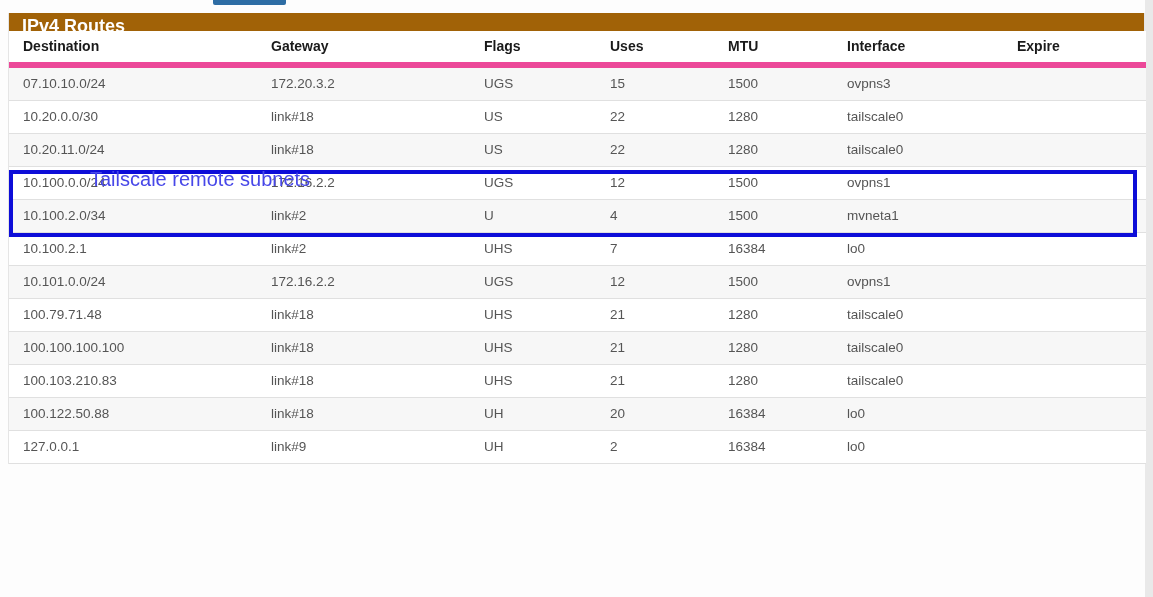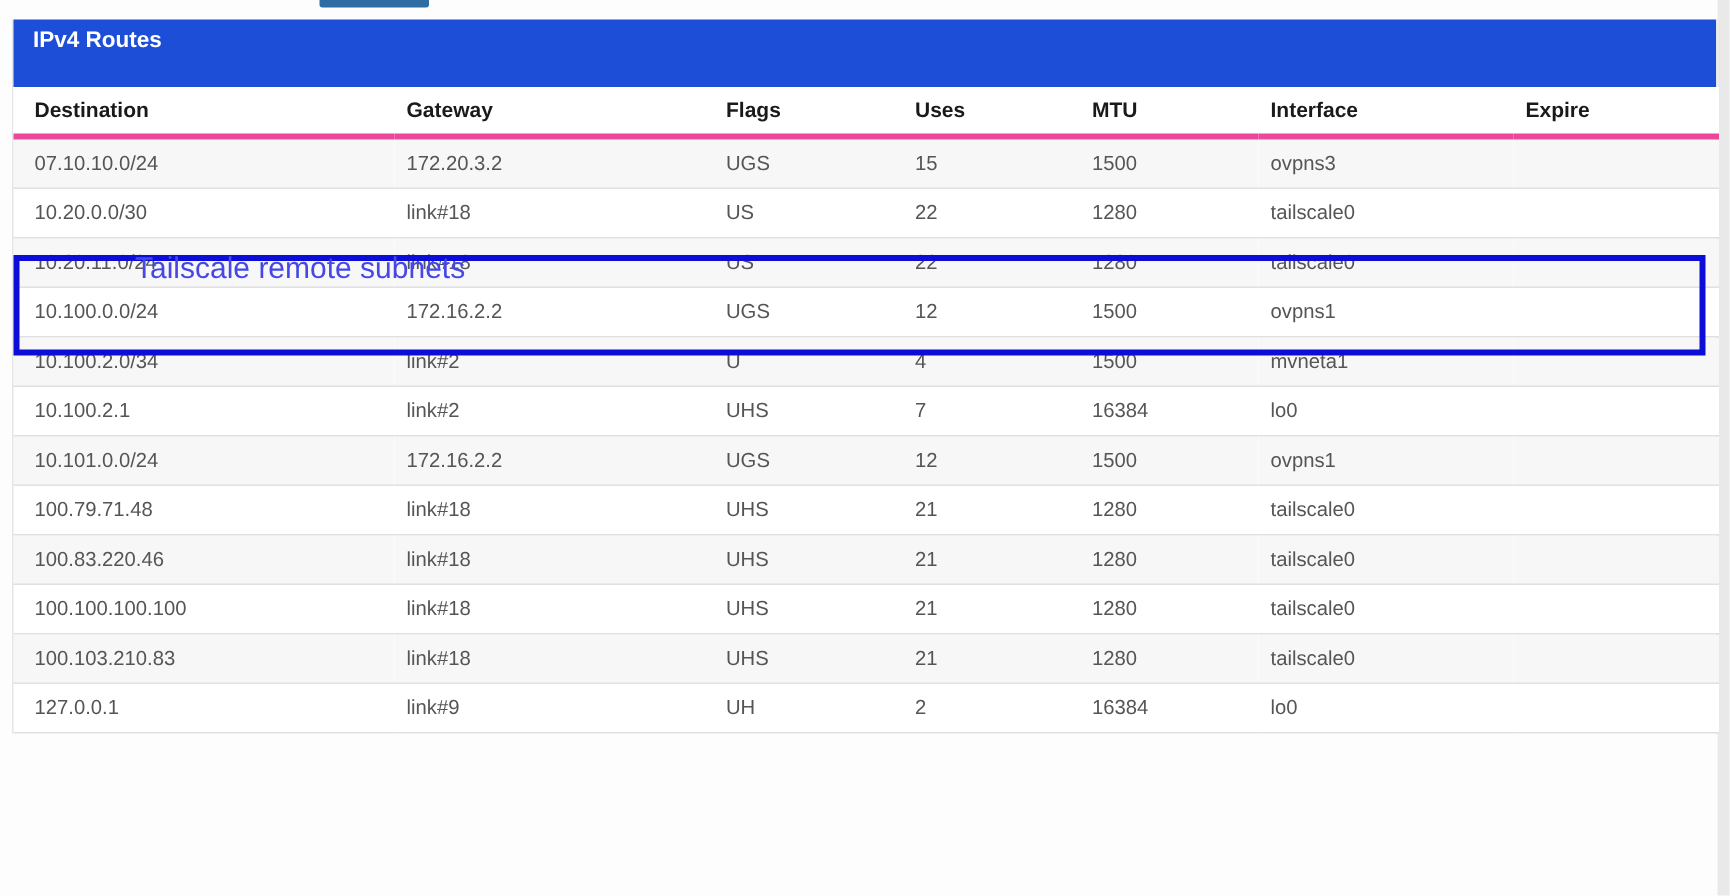--- a/index.html
+++ b/index.html
@@ -23,41 +23,41 @@
     border-radius: 0 0 2px 2px;
   }
   .panel {
     position: absolute; left: 8px; top: 13px;
     width: 1137px;
     background: #fff;
     border-left: 1px solid #e5e5e5;
     border-right: 1px solid #e5e5e5;
   }
   .panel-heading {
-    background: #1d4ed8;
+    background: #a16207;
     color: #fff;
-    height: 45px;
+    height: 18px;
     line-height: 27px;
     padding-left: 13px;
-    font-size: 15px;
+    font-size: 18px;
     font-weight: bold;
   }
   table.routes {
     width: 100%;
     border-collapse: collapse;
     table-layout: fixed;
   }
   table.routes th {
     text-align: left;
     font-size: 14px;
     font-weight: bold;
     color: #1a1a1a;
     padding: 8px 8px;
     line-height: 15px;
-    border-bottom: 4px solid #ec4899;
+    border-bottom: 6px solid #ec4899;
     background: #fff;
   }
   table.routes td {
     font-size: 13.5px;
     color: #555;
     padding: 8px 8px;
     line-height: 16px;
     border-bottom: 1px solid #e0e0e0;
     white-space: nowrap;
     overflow: hidden;
@@ -188,44 +188,44 @@
         <tr>
         <td>100.79.71.48</td>
         <td>link#18</td>
         <td>UHS</td>
         <td>21</td>
         <td>1280</td>
         <td>tailscale0</td>
         <td></td>
       </tr>
         <tr>
-        <td>100.83.220.46</td>
+        <td>100.100.100.100</td>
         <td>link#18</td>
         <td>UHS</td>
         <td>21</td>
         <td>1280</td>
         <td>tailscale0</td>
         <td></td>
       </tr>
         <tr>
-        <td>100.100.100.100</td>
+        <td>100.103.210.83</td>
         <td>link#18</td>
         <td>UHS</td>
         <td>21</td>
         <td>1280</td>
         <td>tailscale0</td>
         <td></td>
       </tr>
         <tr>
-        <td>100.103.210.83</td>
-        <td>link#18</td>
-        <td>UHS</td>
-        <td>21</td>
-        <td>1280</td>
-        <td>tailscale0</td>
+        <td>100.122.50.88</td>
+        <td>link#18</td>
+        <td>UH</td>
+        <td>20</td>
+        <td>16384</td>
+        <td>lo0</td>
         <td></td>
       </tr>
         <tr>
         <td>127.0.0.1</td>
         <td>link#9</td>
         <td>UH</td>
         <td>2</td>
         <td>16384</td>
         <td>lo0</td>
         <td></td>

